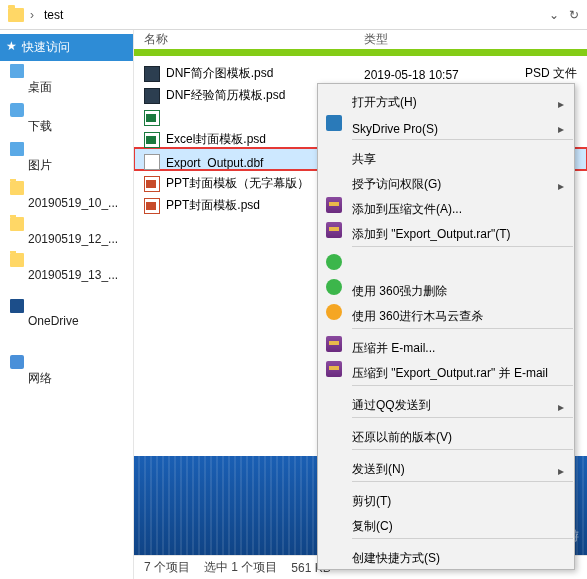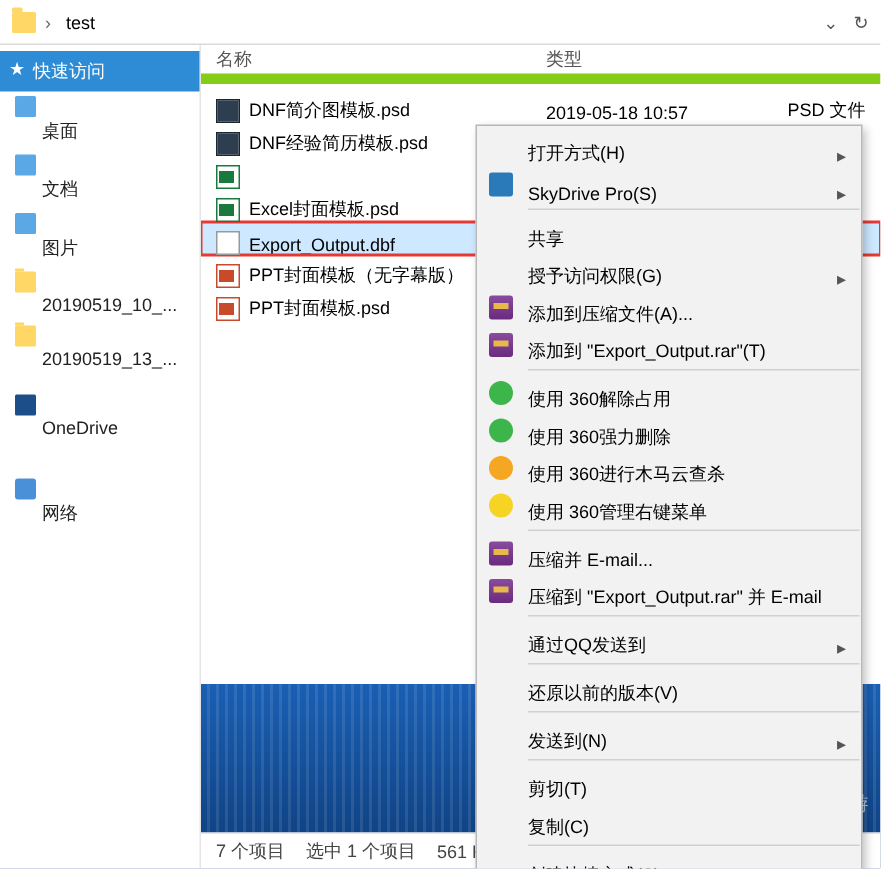--- a/index.html
+++ b/index.html
@@ -75,23 +75,24 @@
   </div>
 </div>
 
 <div class="main">
   <div class="sidebar">
     <div class="side-group-hdr">
       <span class="star">★</span>
       <span>快速访问</span>
     </div>
     <div class="side-item"><span class="ic ic-desktop"></span><span>桌面</span></div>
-    <div class="side-item"><span class="ic ic-doc"></span><span>文档</span></div>
+    <div class="side-item"><span class="ic ic-down"></span><span>下载</span></div>
     <div class="side-item"><span class="ic ic-pic"></span><span>图片</span></div>
     <div class="side-item"><span class="ic ic-fold"></span><span>20190519_10_...</span></div>
+    <div class="side-item"><span class="ic ic-fold"></span><span>20190519_12_...</span></div>
     <div class="side-item"><span class="ic ic-fold"></span><span>20190519_13_...</span></div>
     <div class="side-spacer"></div>
     <div class="side-item"><span class="ic ic-one"></span><span>OneDrive</span></div>
     <div class="side-spacer"></div>
     <div class="side-spacer"></div>
     <div class="side-item"><span class="ic ic-net"></span><span>网络</span></div>
   </div>
 
   <div class="content">
     <div class="col-hdr">
@@ -162,34 +163,29 @@
       <span class="ctx-ic ci-rar"></span>
       <span>添加到压缩文件(A)...</span>
     </div>
   <div class="ctx-item">
       <span class="ctx-ic ci-rar"></span>
       <span>添加到 "Export_Output.rar"(T)</span>
     </div>
   <div class="ctx-sep"></div>
   <div class="ctx-item">
       <span class="ctx-ic ci-360g"></span>
-      <span>使用 360解除占用</span>
     </div>
   <div class="ctx-item">
       <span class="ctx-ic ci-360g"></span>
       <span>使用 360强力删除</span>
     </div>
   <div class="ctx-item">
       <span class="ctx-ic ci-360o"></span>
       <span>使用 360进行木马云查杀</span>
     </div>
-  <div class="ctx-item">
-      <span class="ctx-ic ci-360y"></span>
-      <span>使用 360管理右键菜单</span>
-    </div>
   <div class="ctx-sep"></div>
   <div class="ctx-item">
       <span class="ctx-ic ci-rar"></span>
       <span>压缩并 E-mail...</span>
     </div>
   <div class="ctx-item">
       <span class="ctx-ic ci-rar"></span>
       <span>压缩到 "Export_Output.rar" 并 E-mail</span>
     </div>
   <div class="ctx-sep"></div>

